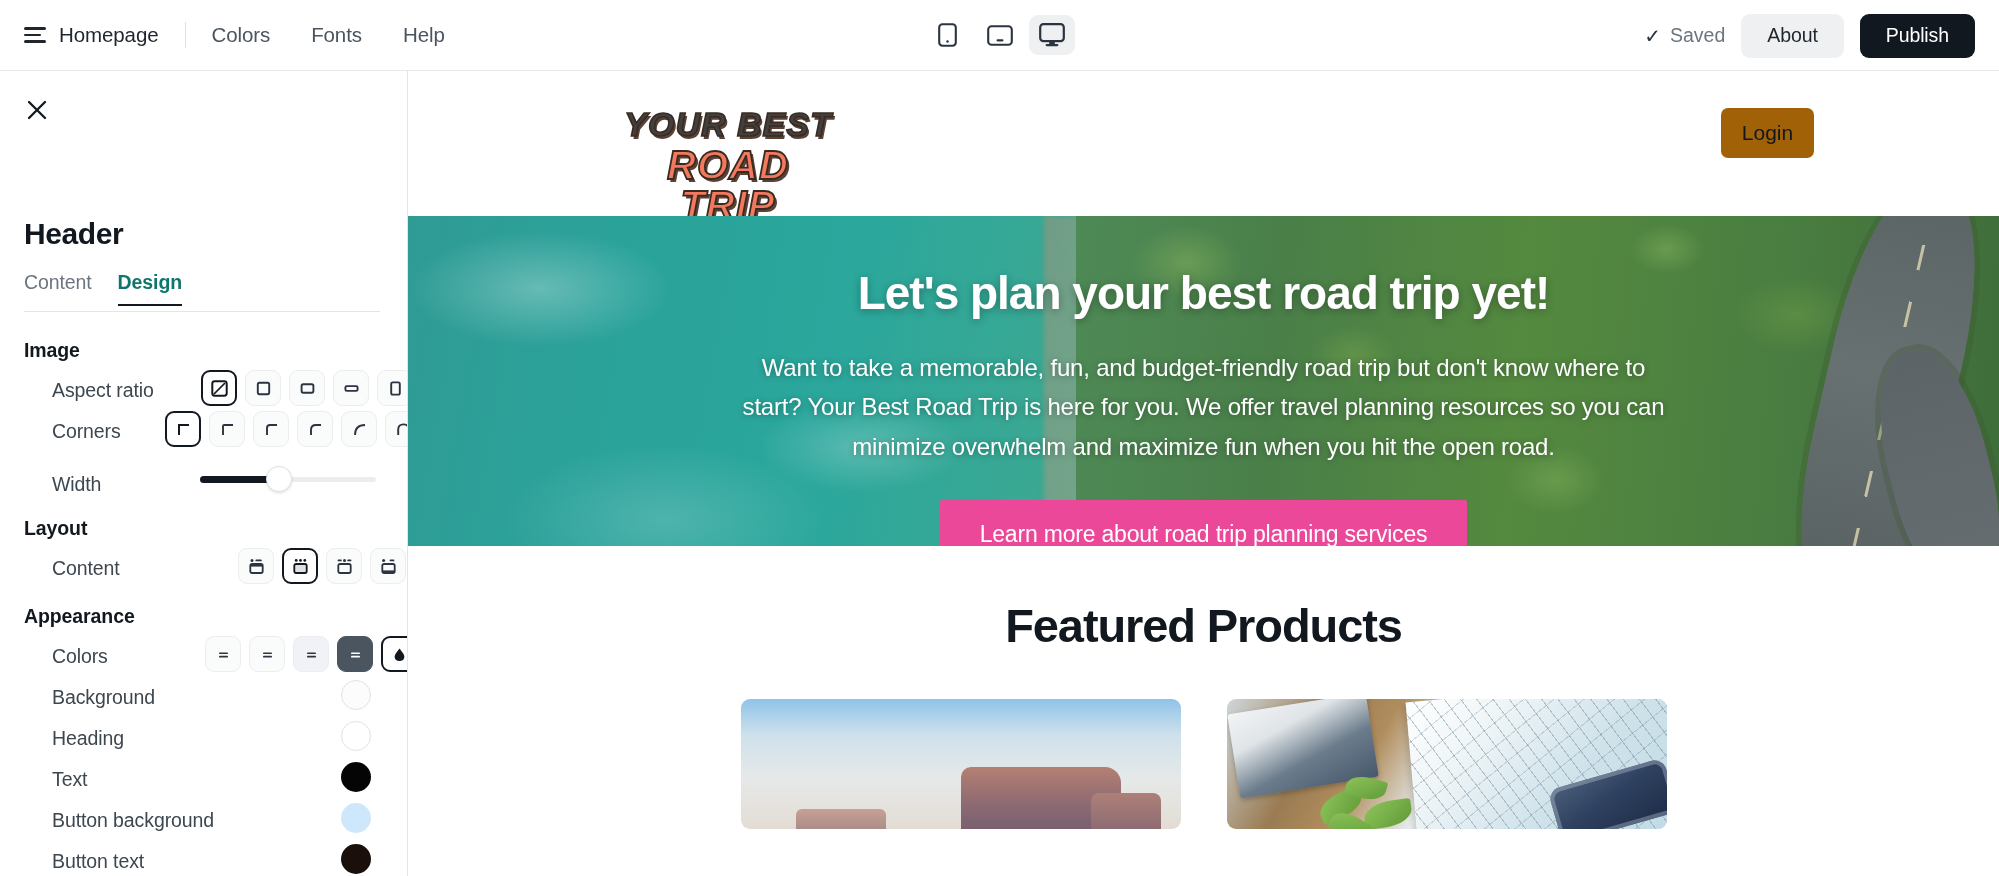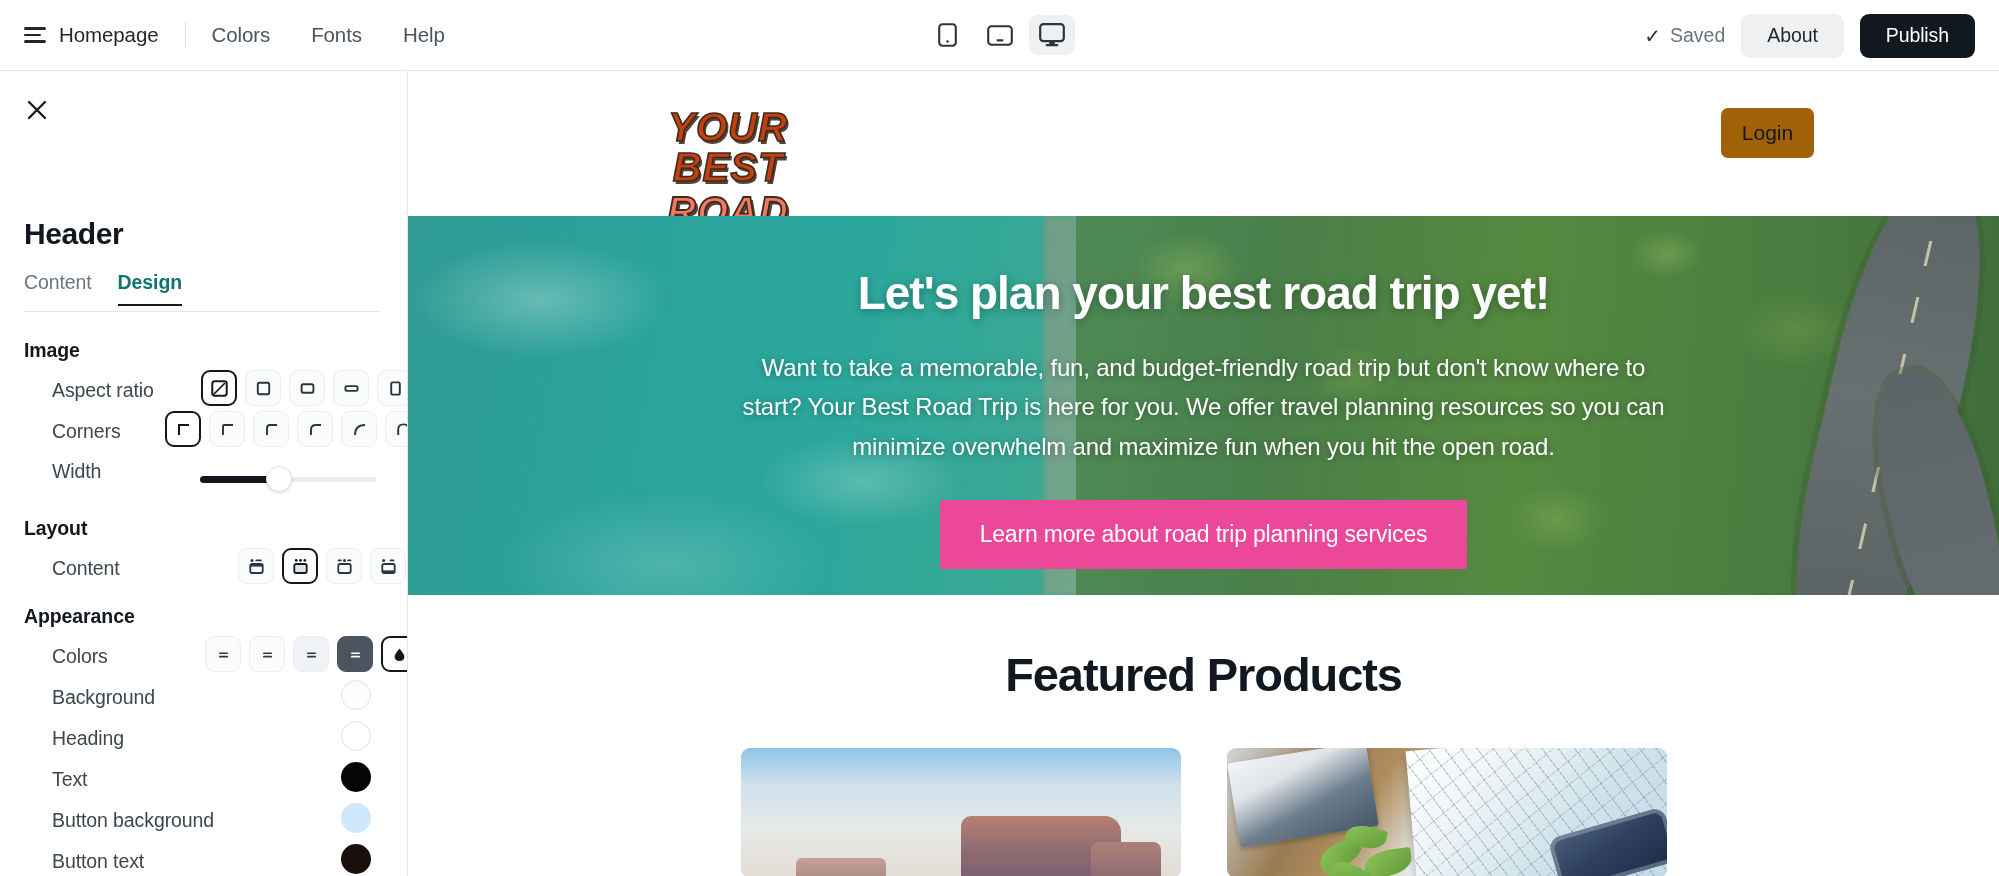--- a/index.html
+++ b/index.html
@@ -134,41 +134,41 @@
     display: flex; align-items: center; position: relative;
   }
   .logo { position:absolute; left: 215px; top: 36px; width: 210px; text-align:center; }
   .logo .l1, .logo .l2 {
     font-family: "Liberation Sans", sans-serif;
     font-weight: 700; font-style: italic;
     letter-spacing: 1px; line-height: 1;
     display:block;
   }
   .logo .l1 {
-    font-size: 40px; color: #c2410c;
+    font-size: 34px; color: #404040;
     -webkit-text-stroke: 1.6px #3a2a20;
     text-shadow: 2px 2.5px 0 #5a4236;
   }
   .logo .l2 {
     font-size: 40px; color: #f2795e; margin-top: 4px;
     -webkit-text-stroke: 1.8px #3a2a20;
     text-shadow: 2.5px 3px 0 #5a4236;
   }
   .site-nav { position: absolute; left: 530px; top: 50px; display:flex; gap: 36px; align-items:center; }
   .site-nav a { font-size: 22px; color: #16202b; text-decoration:none; cursor:pointer; letter-spacing: -0.2px;}
   .login-btn {
     position:absolute; right: 185px; top: 37px;
     background: #a16207; color: #12181f;
     border: none; font-family: inherit; font-size: 21px;
     width: 93px; height: 50px; border-radius: 7px; cursor:pointer;
   }
 
   
   .hero {
-    position: relative; height: 379px; overflow: hidden;
+    position: relative; height: 330px; overflow: hidden;
   }
   .hero-bg { position:absolute; inset:0; }
   .hero-water {
     position:absolute; left:0; top:0; width: 46%; height: 100%;
     background:
       radial-gradient(ellipse 200px 90px at 18% 22%, rgba(255,255,255,.28), transparent 65%),
       radial-gradient(ellipse 160px 70px at 62% 70%, rgba(255,255,255,.22), transparent 65%),
       radial-gradient(ellipse 240px 110px at 35% 92%, rgba(255,255,255,.17), transparent 68%),
       linear-gradient(100deg, #2f9b94 0%, #2aa39b 30%, #2ba79c 58%, #3aa893 85%, #4a9c7d 100%);
   }
@@ -415,21 +415,21 @@
         <path d="M4 14 Q4 4 14 4" stroke="#2b3440" stroke-width="1.9" fill="none"></path>
       </svg>
     </div>
     <div class="ibtn">
       <svg width="17" height="17" viewBox="0 0 17 17">
         <path d="M3.2 14 L3.2 8.6 Q3.2 3.4 8.5 3.4 Q13.8 3.4 13.8 8.6 L13.8 14" stroke="#2b3440" stroke-width="1.9" fill="none"></path>
       </svg>
     </div>
   </div>
 
-  <div class="row-label" style="top:389px">Width</div>
+  <div class="row-label" style="top:402px">Width</div>
   <div class="slider" style="top:395px; left:200px; width:176px">
     <div class="track"></div>
     <div class="fill" id="width-fill" style="width: 79.2px;"></div>
     <div class="thumb" id="width-thumb" style="left: 66.2px;"></div>
   </div>
 
   <div class="sec-title" style="top:446px">Layout</div>
   <div class="row-label" style="top:486px">Content</div>
   <div class="icon-row" style="top:477px; left:238px">
     <div class="ibtn">

